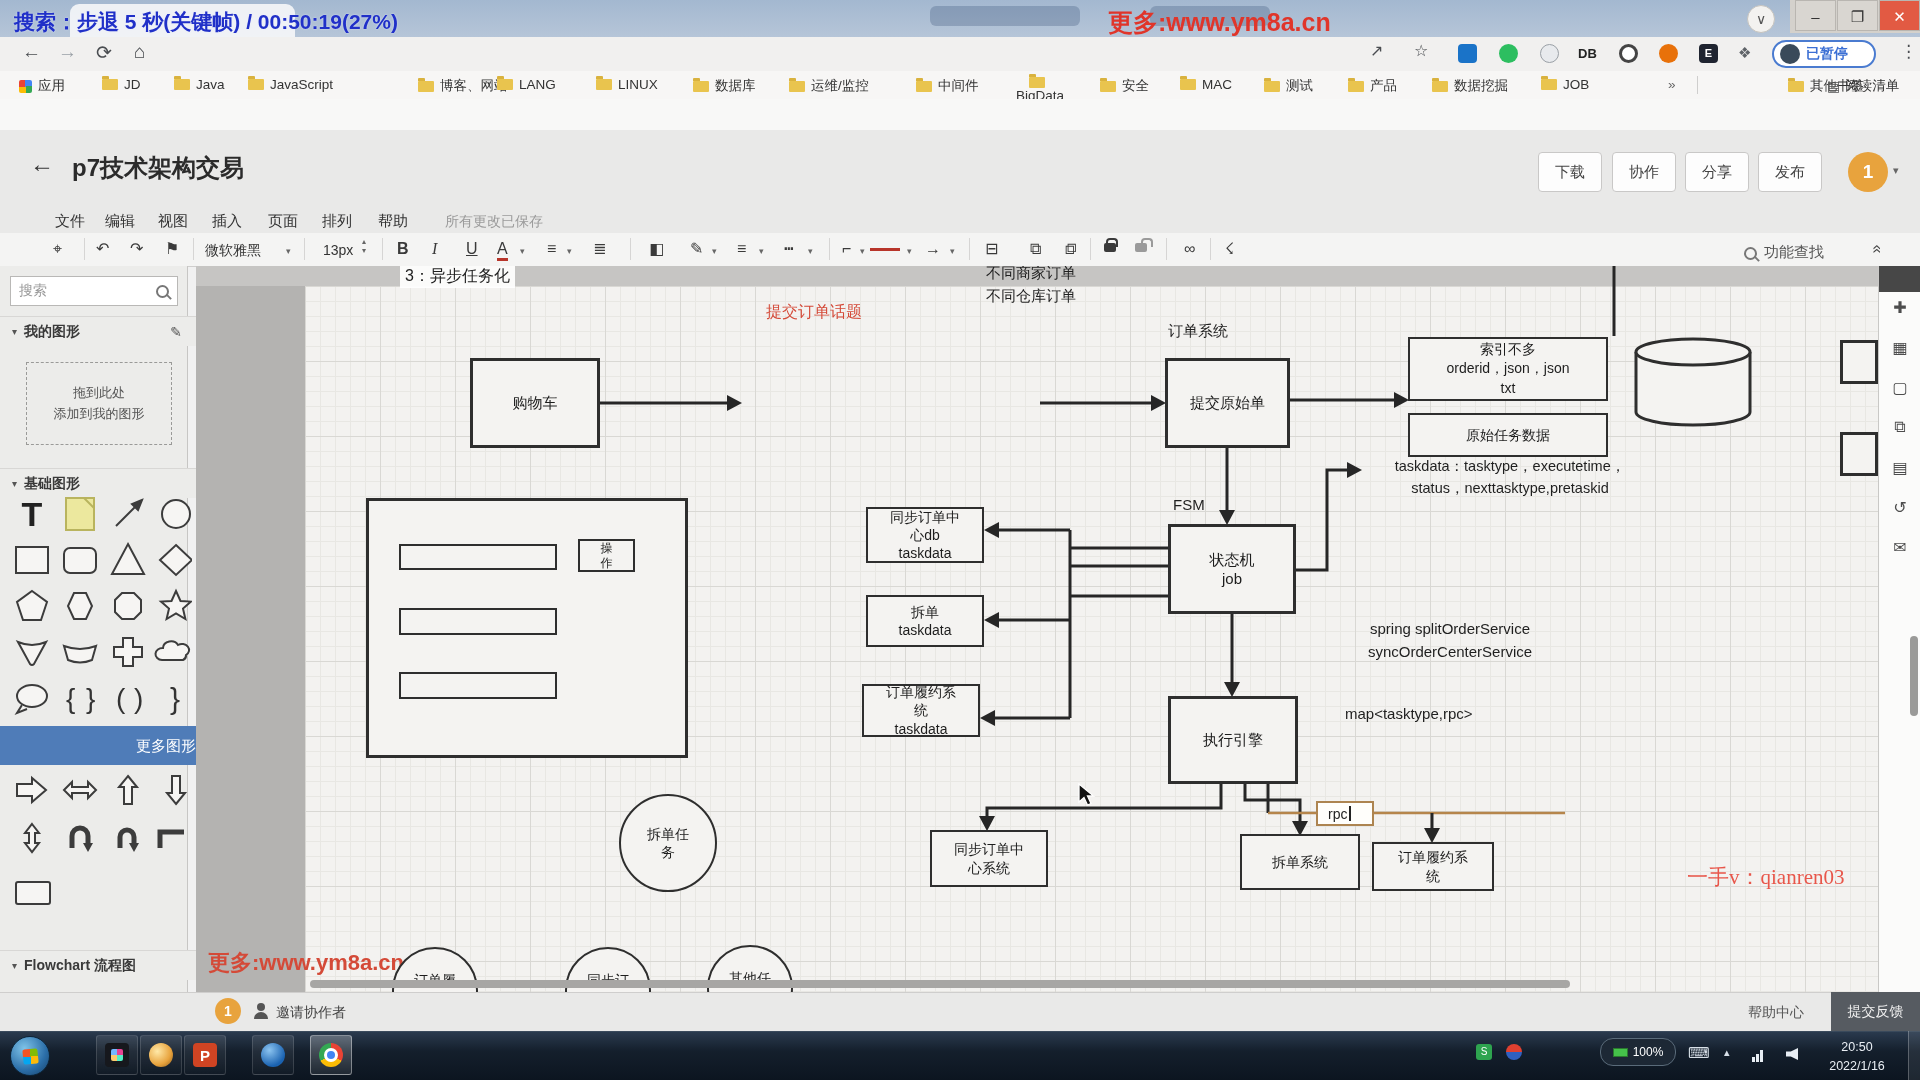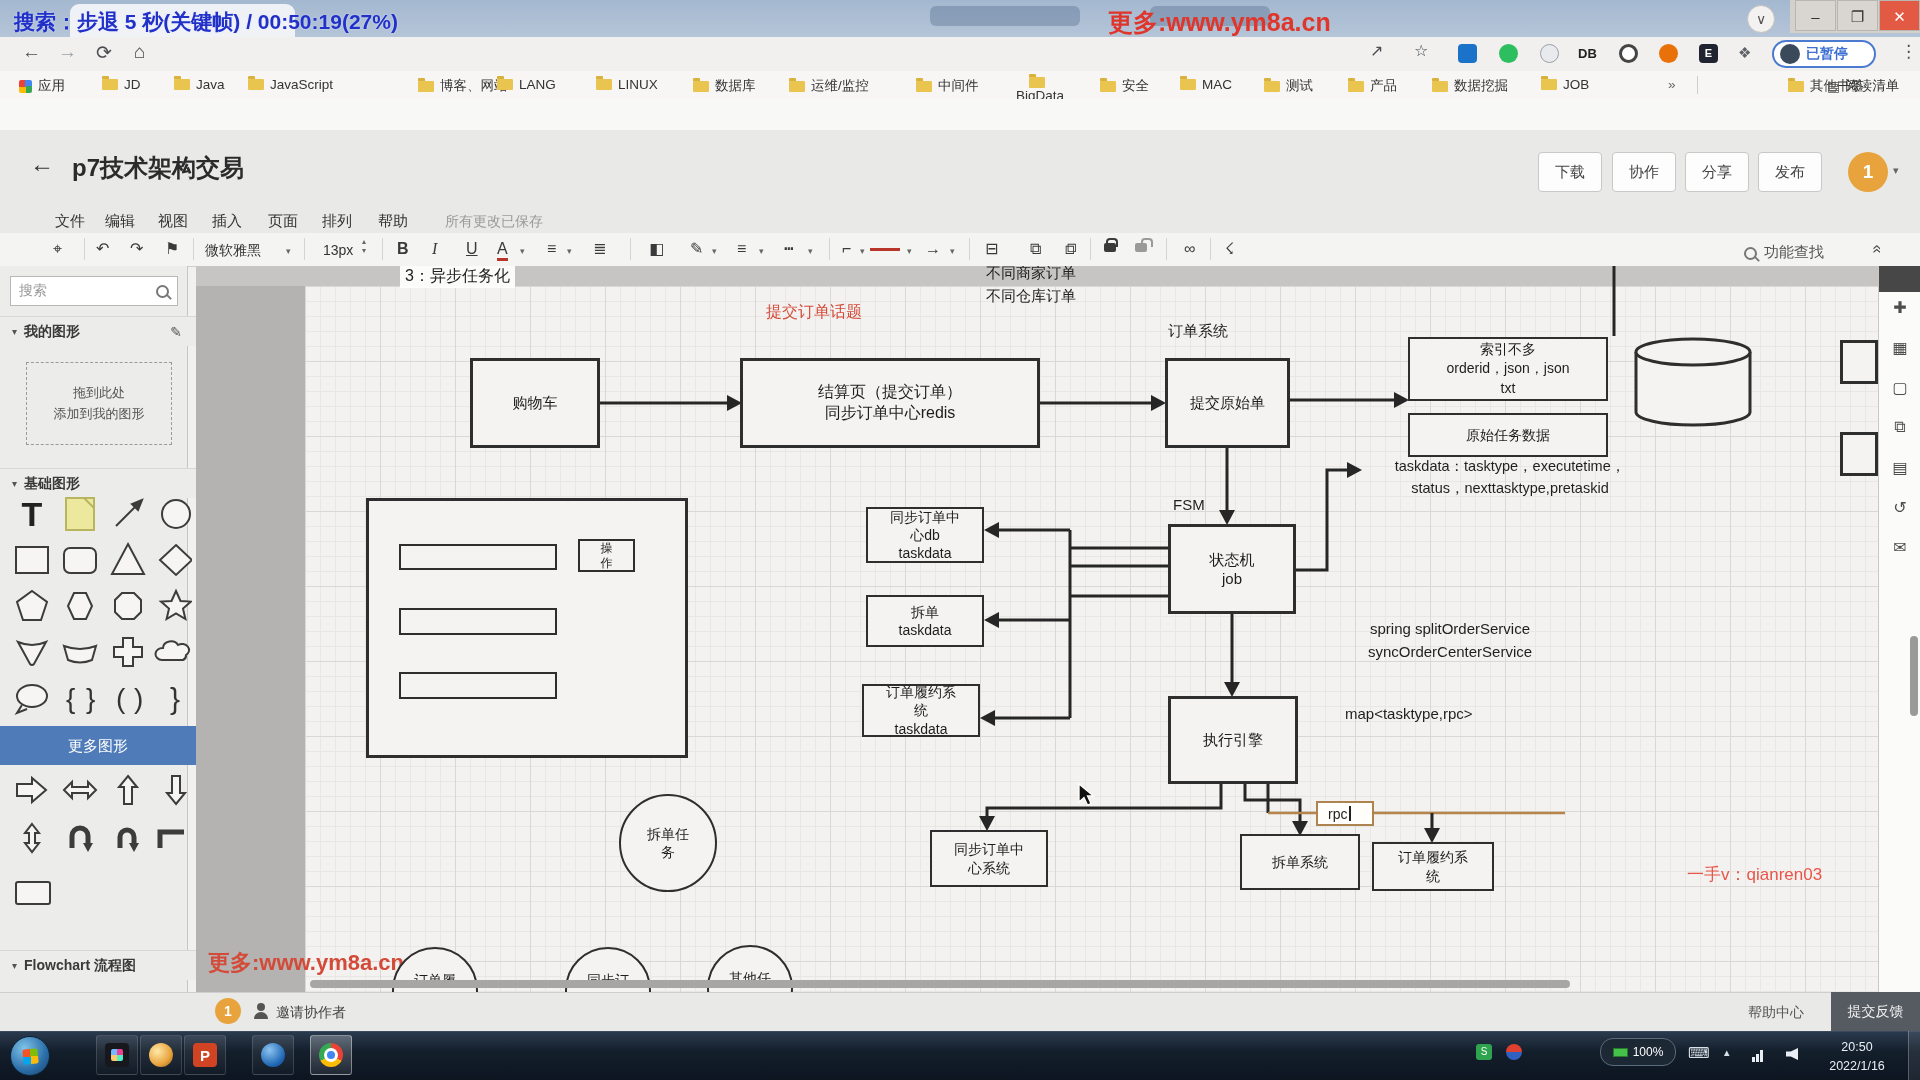--- a/index.html
+++ b/index.html
@@ -70,21 +70,21 @@
   .searchbox{left:10px;top:10px;width:168px;height:30px;background:#fff;border:1px solid #b9b8b6;
     display:flex;align-items:center;justify-content:space-between;padding:0 8px;box-sizing:border-box;}
   .sph{font-size:14px;color:#999;}
   .sechead{left:0;width:196px;height:30px;font-size:14px;font-weight:bold;color:#3a3a3a;
     display:flex;align-items:center;padding-left:12px;box-sizing:border-box;border-top:1px solid #d8d7d5;background:#ececea;}
   .tri{font-size:10px;color:#555;margin-right:7px;}
   .dropzone{left:26px;top:96px;width:144px;height:81px;border:1.5px dashed #9a9a98;
     display:flex;align-items:center;justify-content:center;text-align:center;
     font-size:13px;color:#555;white-space:pre-line;line-height:1.6;}
   .morebtn{left:0;top:726px;width:196px;height:39px;background:#4f7cb8;color:#fff;font-size:15px;
-    text-align:center;line-height:39px;}
+    text-align:right;line-height:39px;}
   
   .canvas{left:196px;top:266px;width:1682px;height:726px;background:#b4b3b1;overflow:hidden;}
   .paper{left:109px;top:20px;width:1573px;height:706px;background-color:#f3f2f0;
     background-image:linear-gradient(#d9d8d4 1px,transparent 1px),linear-gradient(90deg,#d9d8d4 1px,transparent 1px),
       linear-gradient(#e8e7e3 1px,transparent 1px),linear-gradient(90deg,#e8e7e3 1px,transparent 1px);
     background-size:75px 75px,75px 75px,15px 15px,15px 15px;}
   .grayband{left:0;top:0;width:1682px;height:20px;background:#c6c5c3;}
   .fb{background:#f4f3f1;border:3px solid #2e2e2e;display:flex;align-items:center;justify-content:center;
     text-align:center;white-space:pre-line;color:#1d1d1d;font-size:15px;line-height:1.3;box-sizing:border-box;}
   .fb.sm{font-size:14px;border-width:2.5px;}
@@ -473,21 +473,21 @@
 不同仓库订单</div>
     <div class="abs ann red" style="left:570px;top:34px;font-size:16px;">提交订单话题</div>
     <div class="abs ann" style="left:972px;top:54px;">订单系统</div>
     <div class="abs ann" style="left:1164px;top:190px;width:300px;text-align:center;font-size:14.5px;">taskdata：tasktype，executetime，
 status，nexttasktype,pretaskid</div>
     <div class="abs ann" style="left:977px;top:228px;">FSM</div>
     <div class="abs ann" style="left:1139px;top:352px;width:230px;text-align:center;">spring  splitOrderService
 syncOrderCenterService</div>
     <div class="abs ann" style="left:1149px;top:437px;">map&lt;tasktype,rpc&gt;</div>
     <div class="abs ann red" style="left:12px;top:680px;font-size:22px;font-weight:bold;">更多:www.ym8a.cn</div>
-    <div class="abs ann" style="left:1491px;top:596px;font-size:17px;color:#e8564a;">一手v：qianren03</div>
+    <div class="abs ann" style="left:1491px;top:596px;font-size:21px;color:#e8564a;font-family:Liberation Serif, serif;">一手v：qianren03</div>
 
     <svg class="abs" style="left:0;top:0;" width="1682" height="726" viewBox="196 266 1682 726" stroke="#262626" stroke-width="3" fill="none">
       <line x1="600" y1="403" x2="728" y2="403"></line>
         <polygon points="742,403 727,395 727,411" fill="#262626" stroke="none"></polygon>
       <line x1="1040" y1="403" x2="1153" y2="403"></line>
         <polygon points="1166,403 1151,395 1151,411" fill="#262626" stroke="none"></polygon>
       <line x1="1290" y1="400" x2="1396" y2="400"></line>
         <polygon points="1409,400 1394,392 1394,408" fill="#262626" stroke="none"></polygon>
       <line x1="1227" y1="448" x2="1227" y2="512"></line>
         <polygon points="1227,525 1219,510 1235,510" fill="#262626" stroke="none"></polygon>
@@ -510,22 +510,20 @@
       <polyline points="1245,784 1245,800 1300,800 1300,823"></polyline>
         <polygon points="1300,836 1292,821 1308,821" fill="#262626" stroke="none"></polygon>
       <line x1="1268" y1="784" x2="1268" y2="813"></line>
       <line x1="1268" y1="813" x2="1565" y2="813" stroke="#b5854b" stroke-width="2.5"></line>
       <line x1="1432" y1="813" x2="1432" y2="830"></line>
         <polygon points="1432,843 1424,828 1440,828" fill="#262626" stroke="none"></polygon>
       <line x1="1614" y1="232" x2="1614" y2="336"></line>
     </svg>
 
     <div class="abs fb" style="left:274px;top:92px;width:130px;height:90px;">购物车</div>
-    <div class="abs fb" style="left:544px;top:92px;width:300px;height:90px;font-size:16px;">结算页（提交订单）
-同步订单中心redis</div>
     <div class="abs fb" style="left:969px;top:92px;width:125px;height:90px;">提交原始单</div>
     <div class="abs fb sm" style="left:1212px;top:71px;width:200px;height:64px;line-height:1.4;">索引不多
 orderid，json，json
 txt</div>
     <div class="abs fb sm" style="left:1212px;top:147px;width:200px;height:44px;">原始任务数据</div>
     <svg class="abs" style="left:1437px;top:70px;" width="120" height="92" viewBox="0 0 120 92">
       <path d="M3,16 V76 A57,13 0 0 0 117,76 V16" fill="#f4f3f1" stroke="#2e2e2e" stroke-width="3"></path>
       <ellipse cx="60" cy="16" rx="57" ry="13" fill="#f4f3f1" stroke="#2e2e2e" stroke-width="3"></ellipse>
     </svg>
     <div class="abs fb" style="left:972px;top:258px;width:128px;height:90px;">状态机

